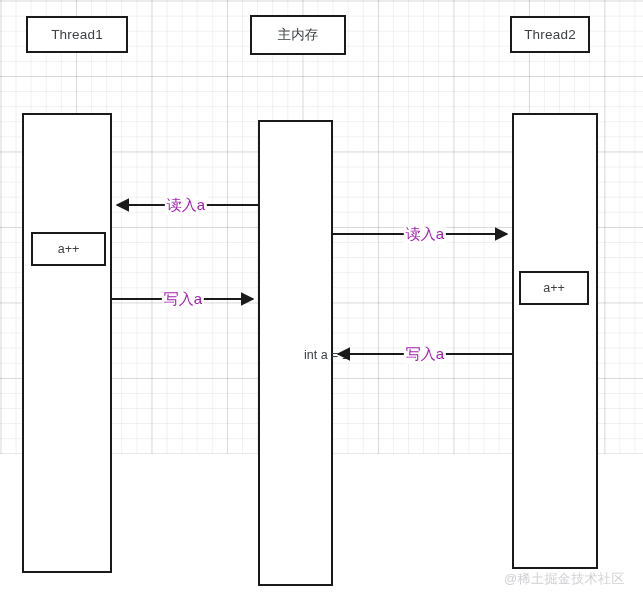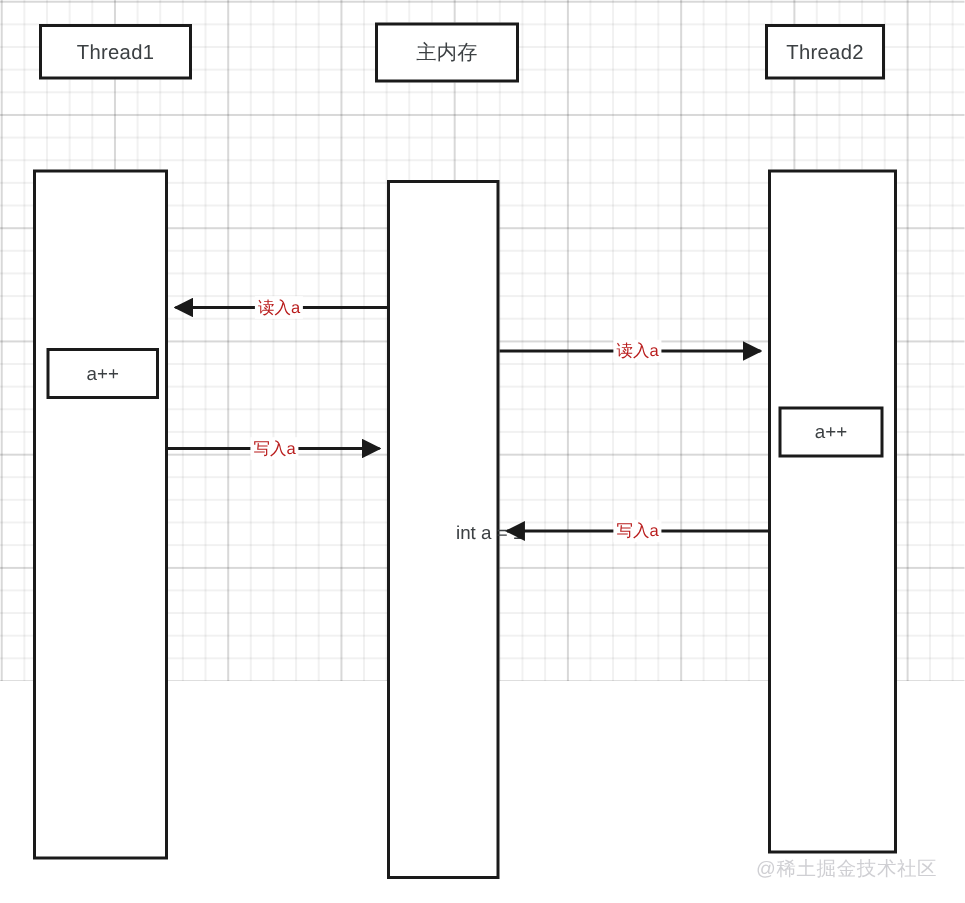--- a/index.html
+++ b/index.html
@@ -77,22 +77,22 @@
     top: 0;
     width: 643px;
     height: 602px;
     overflow: visible;
     z-index: 5;
     pointer-events: none;
   }
   .edge-label {
     position: absolute;
     background: #ffffff;
-    color: #b91c1c;
-    font-size: 11px;
+    color: #a21caf;
+    font-size: 15px;
     padding: 0 2px;
     white-space: nowrap;
     z-index: 6;
     transform: translate(-50%, -50%);
   }
   .watermark {
     position: absolute;
     color: rgba(140,140,150,0.42);
     font-size: 13px;
     white-space: nowrap;

